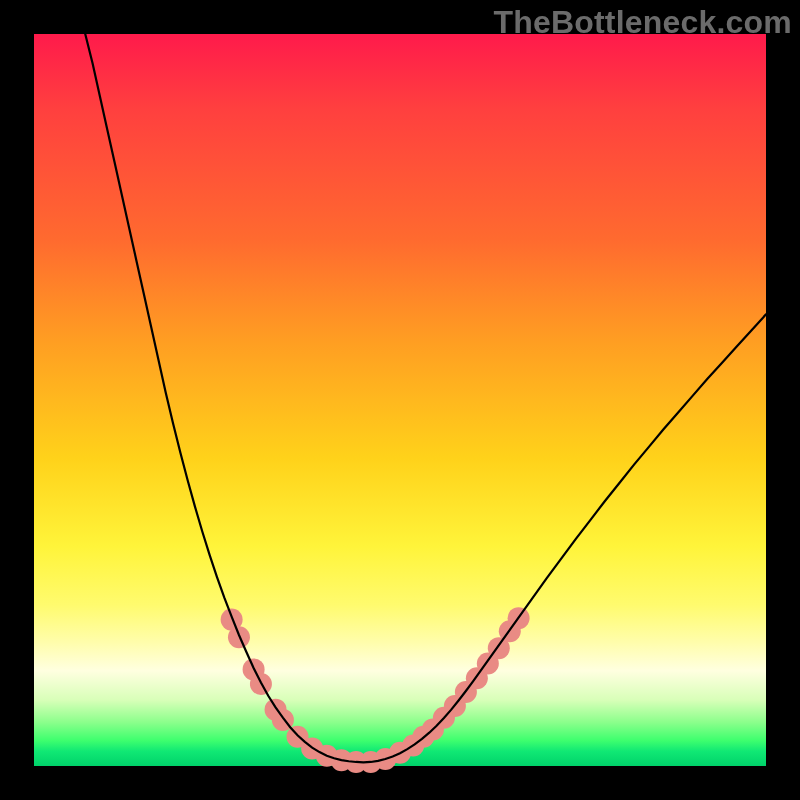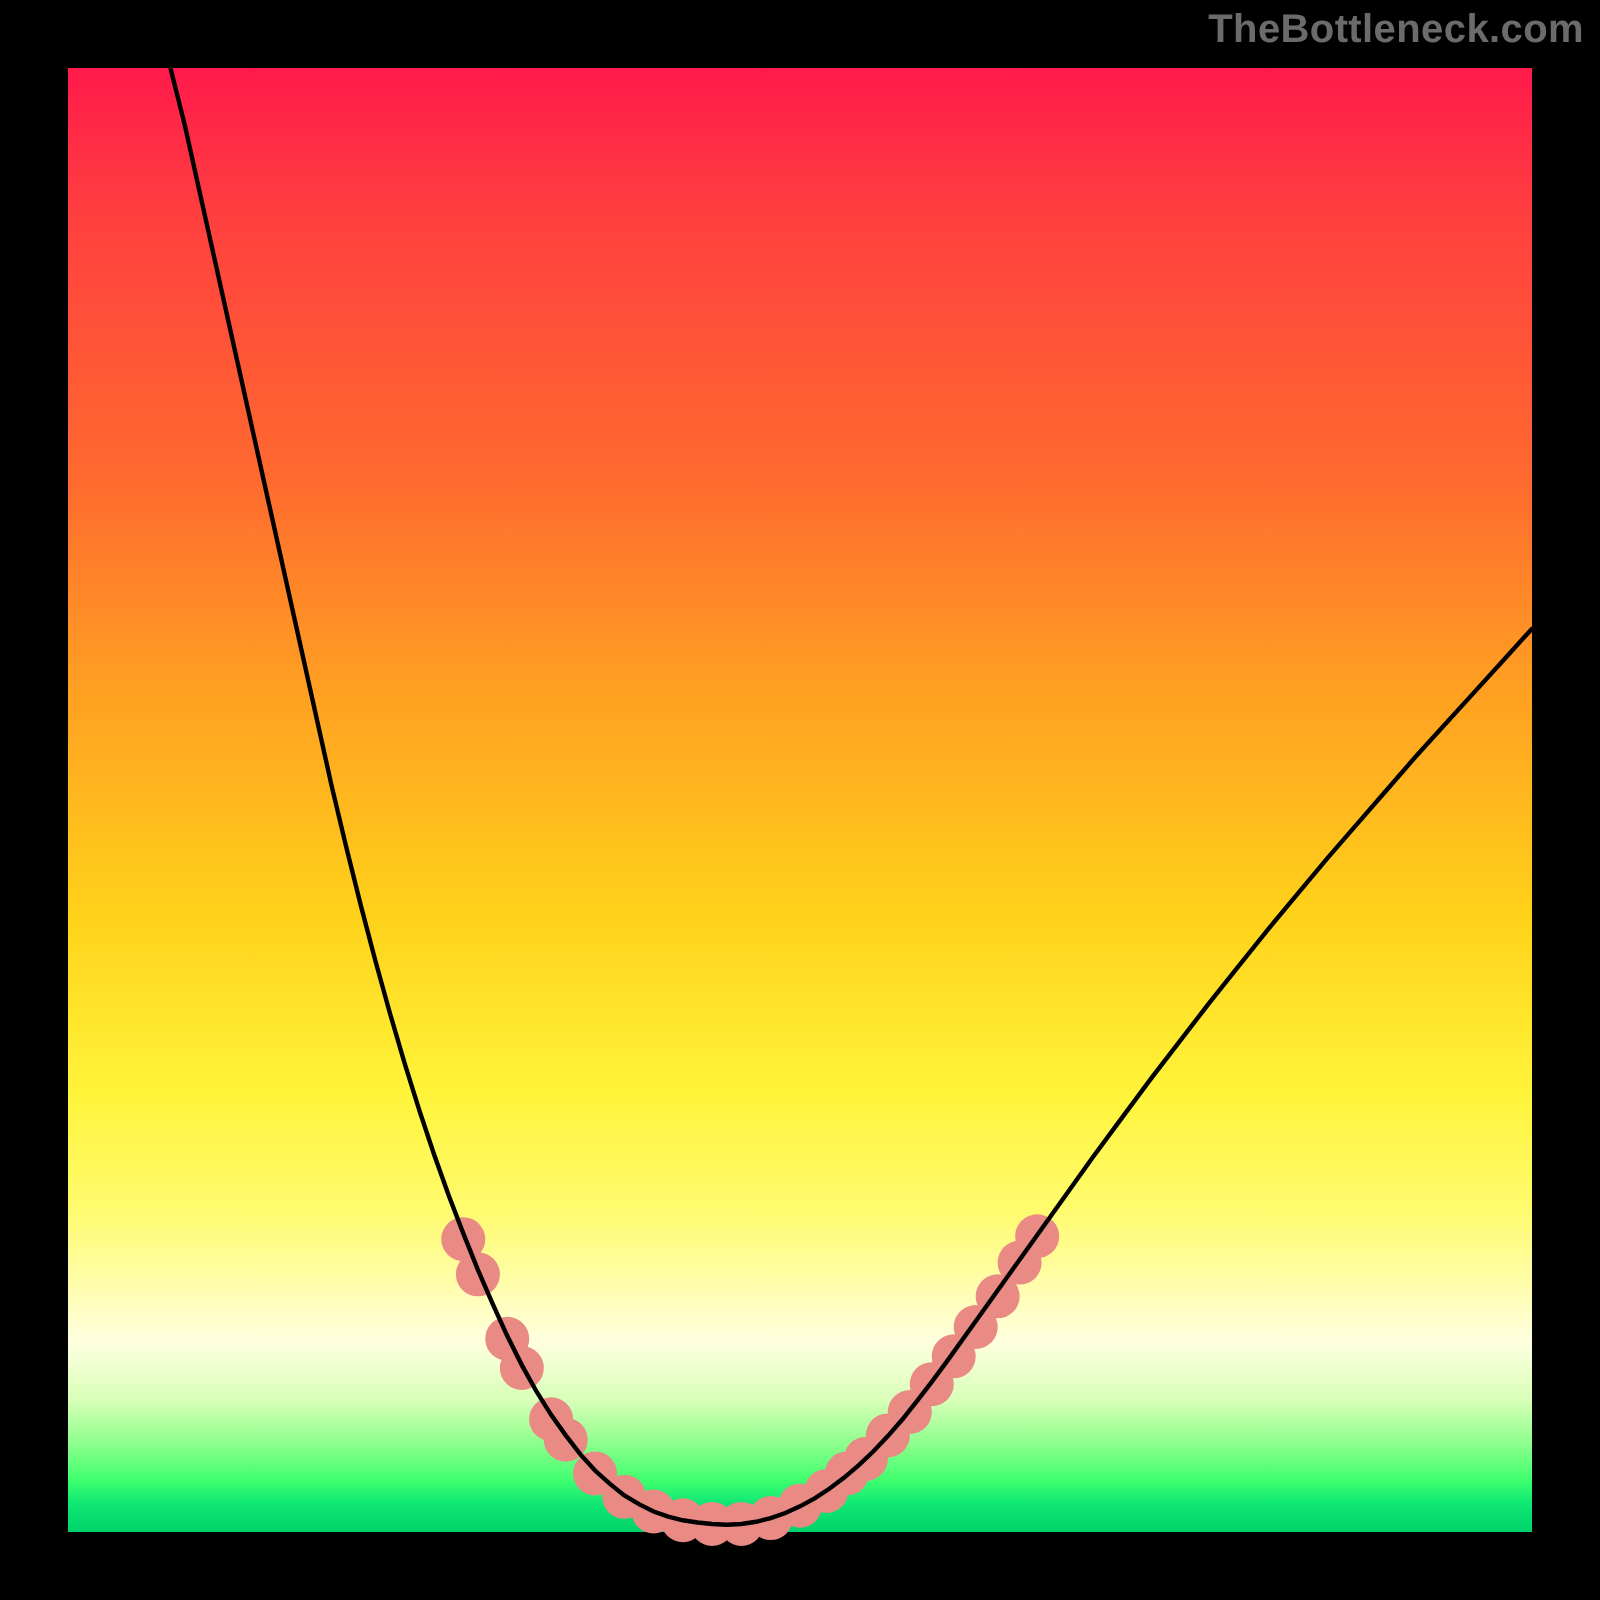--- a/index.html
+++ b/index.html
@@ -38,21 +38,21 @@
       #8cff8c 94%,
       #3eff6e 96.5%,
       #10e874 98%,
       #00d26a 100%
     );
   }
   .watermark {
     position: absolute;
     top: 4px;
     right: 8px;
-    font-size: 20px;
+    font-size: 32px;
     font-weight: 600;
     color: #6b6b6b;
     letter-spacing: 0.2px;
     font-family: Arial, Helvetica, sans-serif;
   }
   svg.overlay {
     position: absolute;
     left: 34px;
     top: 34px;
     width: 732px;

